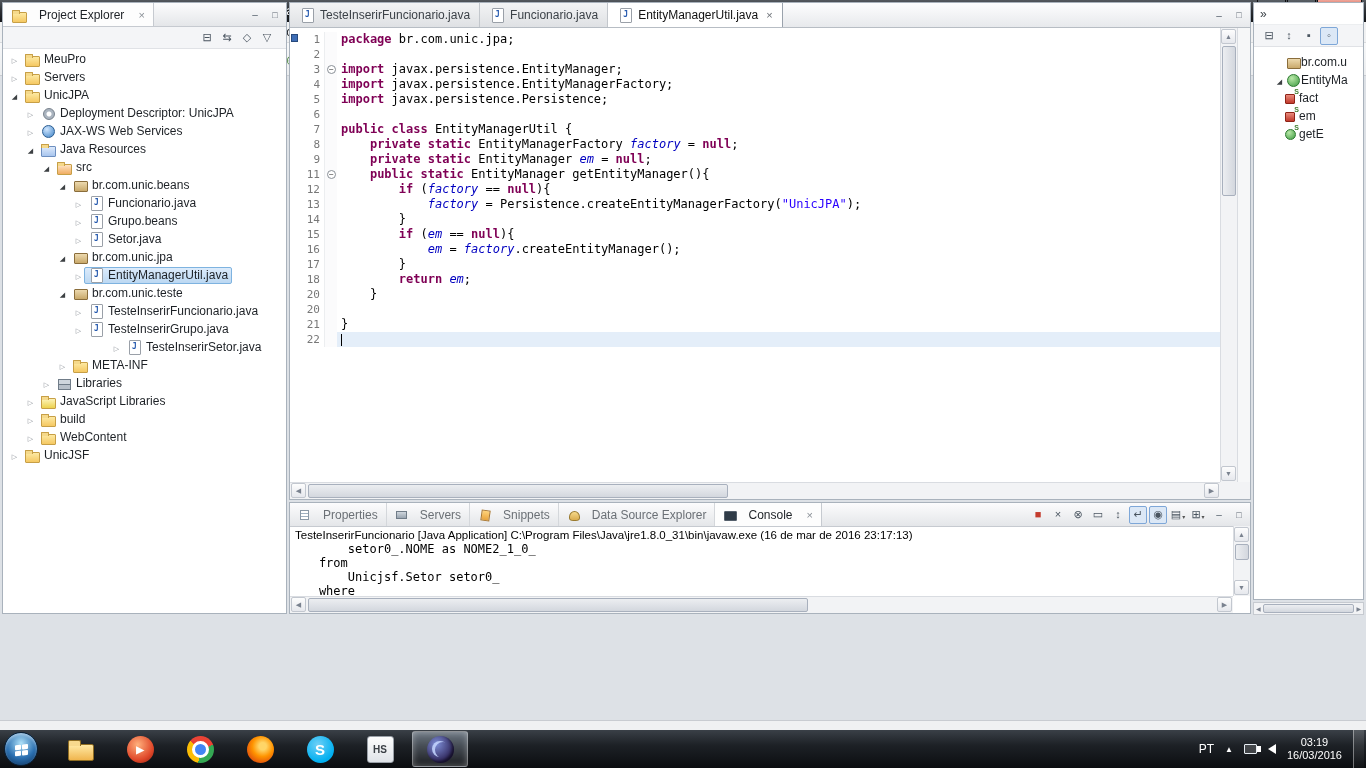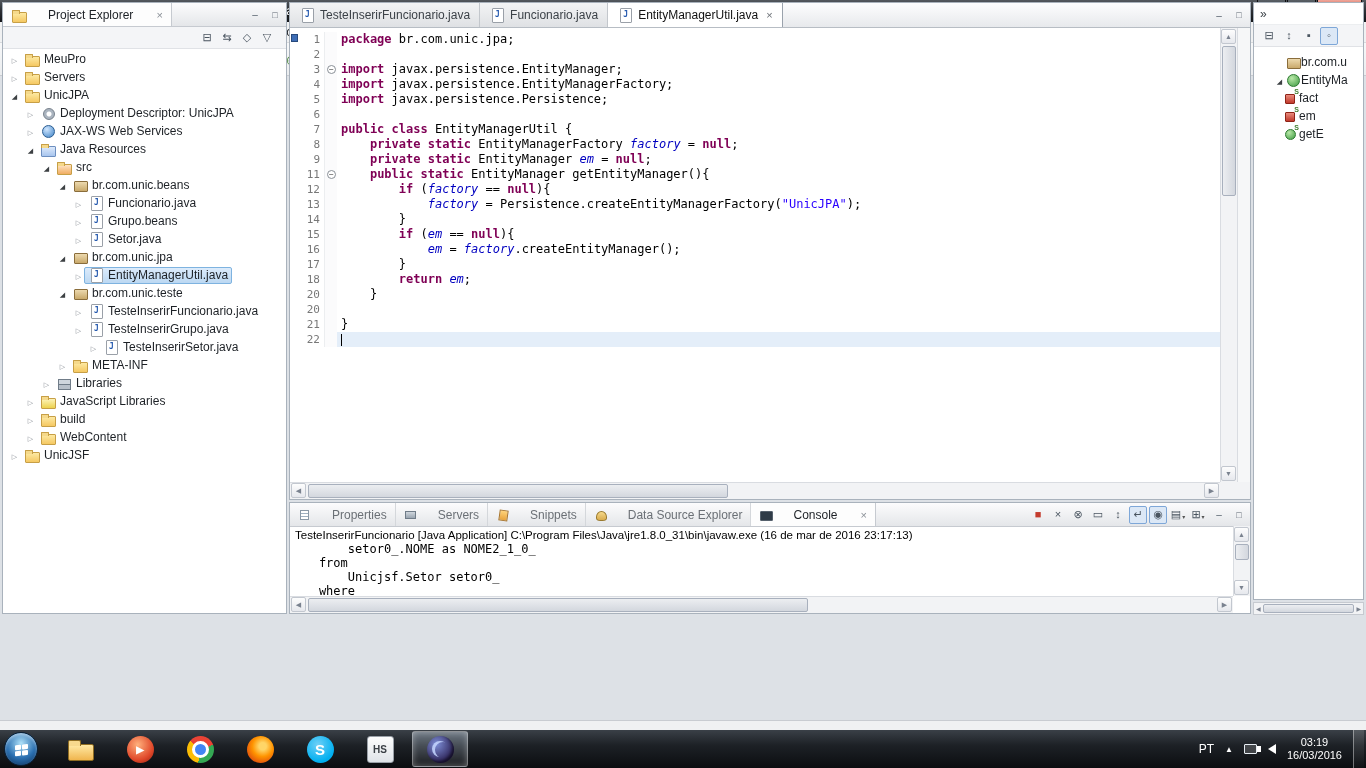--- a/index.html
+++ b/index.html
@@ -49,21 +49,21 @@
   .persp-open{width:22px;height:22px;display:flex;align-items:center;justify-content:center;color:#55606c;font-size:13px;}
   .persp-btn{display:flex;align-items:center;gap:5px;padding:2px 9px 2px 6px;border:1px solid #8fa8c8;border-radius:3px;
     background:linear-gradient(#e9f1fb,#cfe0f2);color:#20242a;}
   .persp-ico{width:14px;height:14px;border-radius:2px;background:linear-gradient(#7886c9,#3c4a9b);
     box-shadow:inset 0 0 2px rgba(255,255,255,.6);}
 
   
   .panel{position:absolute;background:#fff;border:1px solid #a9b2bc;}
   .view-tabbar{height:24px;background:linear-gradient(#fcfcfd,#e4e6e9);border-bottom:1px solid #c6cad0;
     display:flex;align-items:stretch;}
-  .view-tab{display:flex;align-items:center;gap:21px;padding:0 8px;color:#6b7076;border-right:1px solid #d4d7db;}
+  .view-tab{display:flex;align-items:center;gap:12px;padding:0 8px;color:#6b7076;border-right:1px solid #d4d7db;}
   .view-tab.active{background:#fdfdfd;color:#1d2126;border-right:1px solid #c6cad0;}
   .vclose{color:#8a9097;font-size:11px;margin-left:2px;}
   .vclose::before{content:"×";}
   .spacer{flex:1;}
   .panel-btn{width:18px;height:18px;align-self:center;display:flex;align-items:center;justify-content:center;
     color:#5a6470;font-size:10px;margin-right:2px;}
   .view-toolbar{height:22px;background:#f4f5f7;border-bottom:1px solid #e0e2e6;
     display:flex;align-items:center;justify-content:flex-end;padding-right:10px;gap:2px;}
   .mini-btn{width:18px;height:18px;display:flex;align-items:center;justify-content:center;border:1px solid transparent;border-radius:2px;}
   .mglyph{font-size:11px;color:#4a5560;line-height:1;}
@@ -504,21 +504,21 @@
             <span class="tlabel" data-name="tree-item-label">TesteInserirFuncionario.java</span>
           </span>
         </div>
         <div class="trow" data-name="tree-item-testeinserirgrupo-java" style="padding-left: 70px;">
           <span class="arrow col" data-name="expand-arrow-icon"></span>
           <span class="titem" data-name="tree-item-content">
             <span class="ico ico-java-file" data-name="java-file-icon"></span>
             <span class="tlabel" data-name="tree-item-label">TesteInserirGrupo.java</span>
           </span>
         </div>
-        <div class="trow" data-name="tree-item-testeinserirsetor-java" style="padding-left: 85px;">
+        <div class="trow" data-name="tree-item-testeinserirsetor-java" style="padding-left: 108px;">
           <span class="arrow col" data-name="expand-arrow-icon"></span>
           <span class="titem" data-name="tree-item-content">
             <span class="ico ico-java-file" data-name="java-file-icon"></span>
             <span class="tlabel" data-name="tree-item-label">TesteInserirSetor.java</span>
           </span>
         </div>
         <div class="trow" data-name="tree-item-meta-inf" style="padding-left: 54px;">
           <span class="arrow col" data-name="expand-arrow-icon"></span>
           <span class="titem" data-name="tree-item-content">
             <span class="ico ico-folder" data-name="folder-icon"></span>

